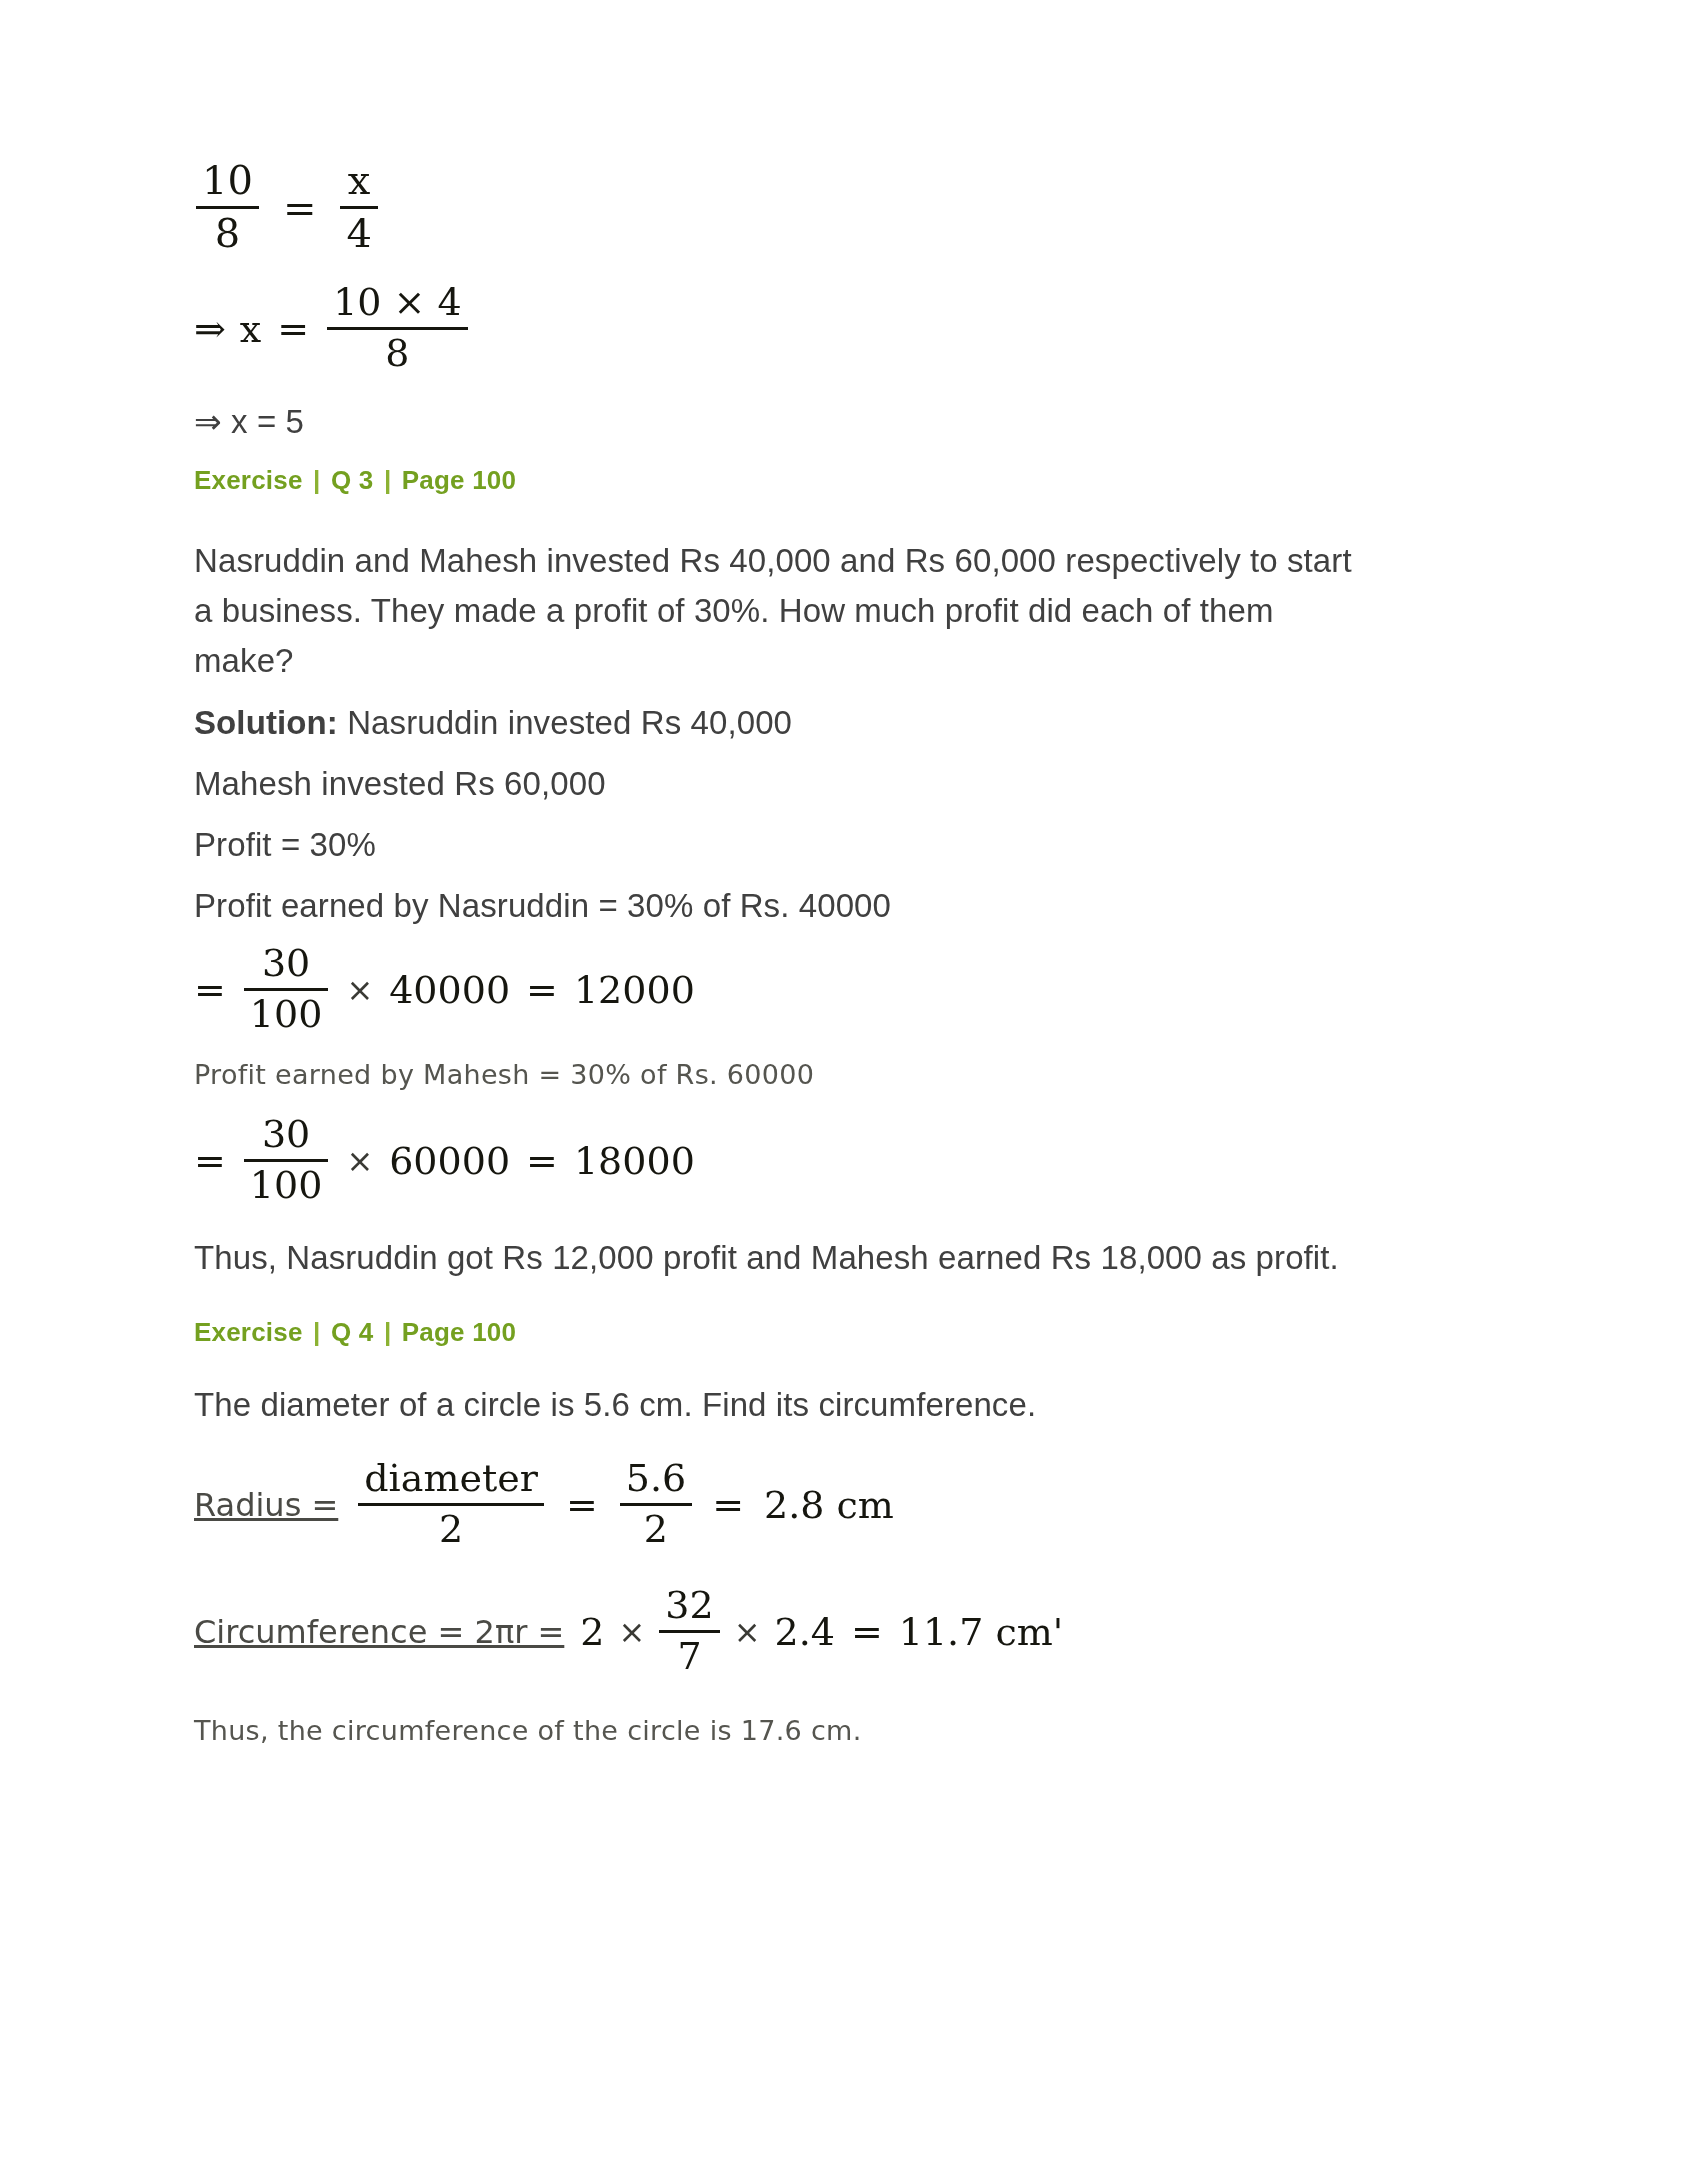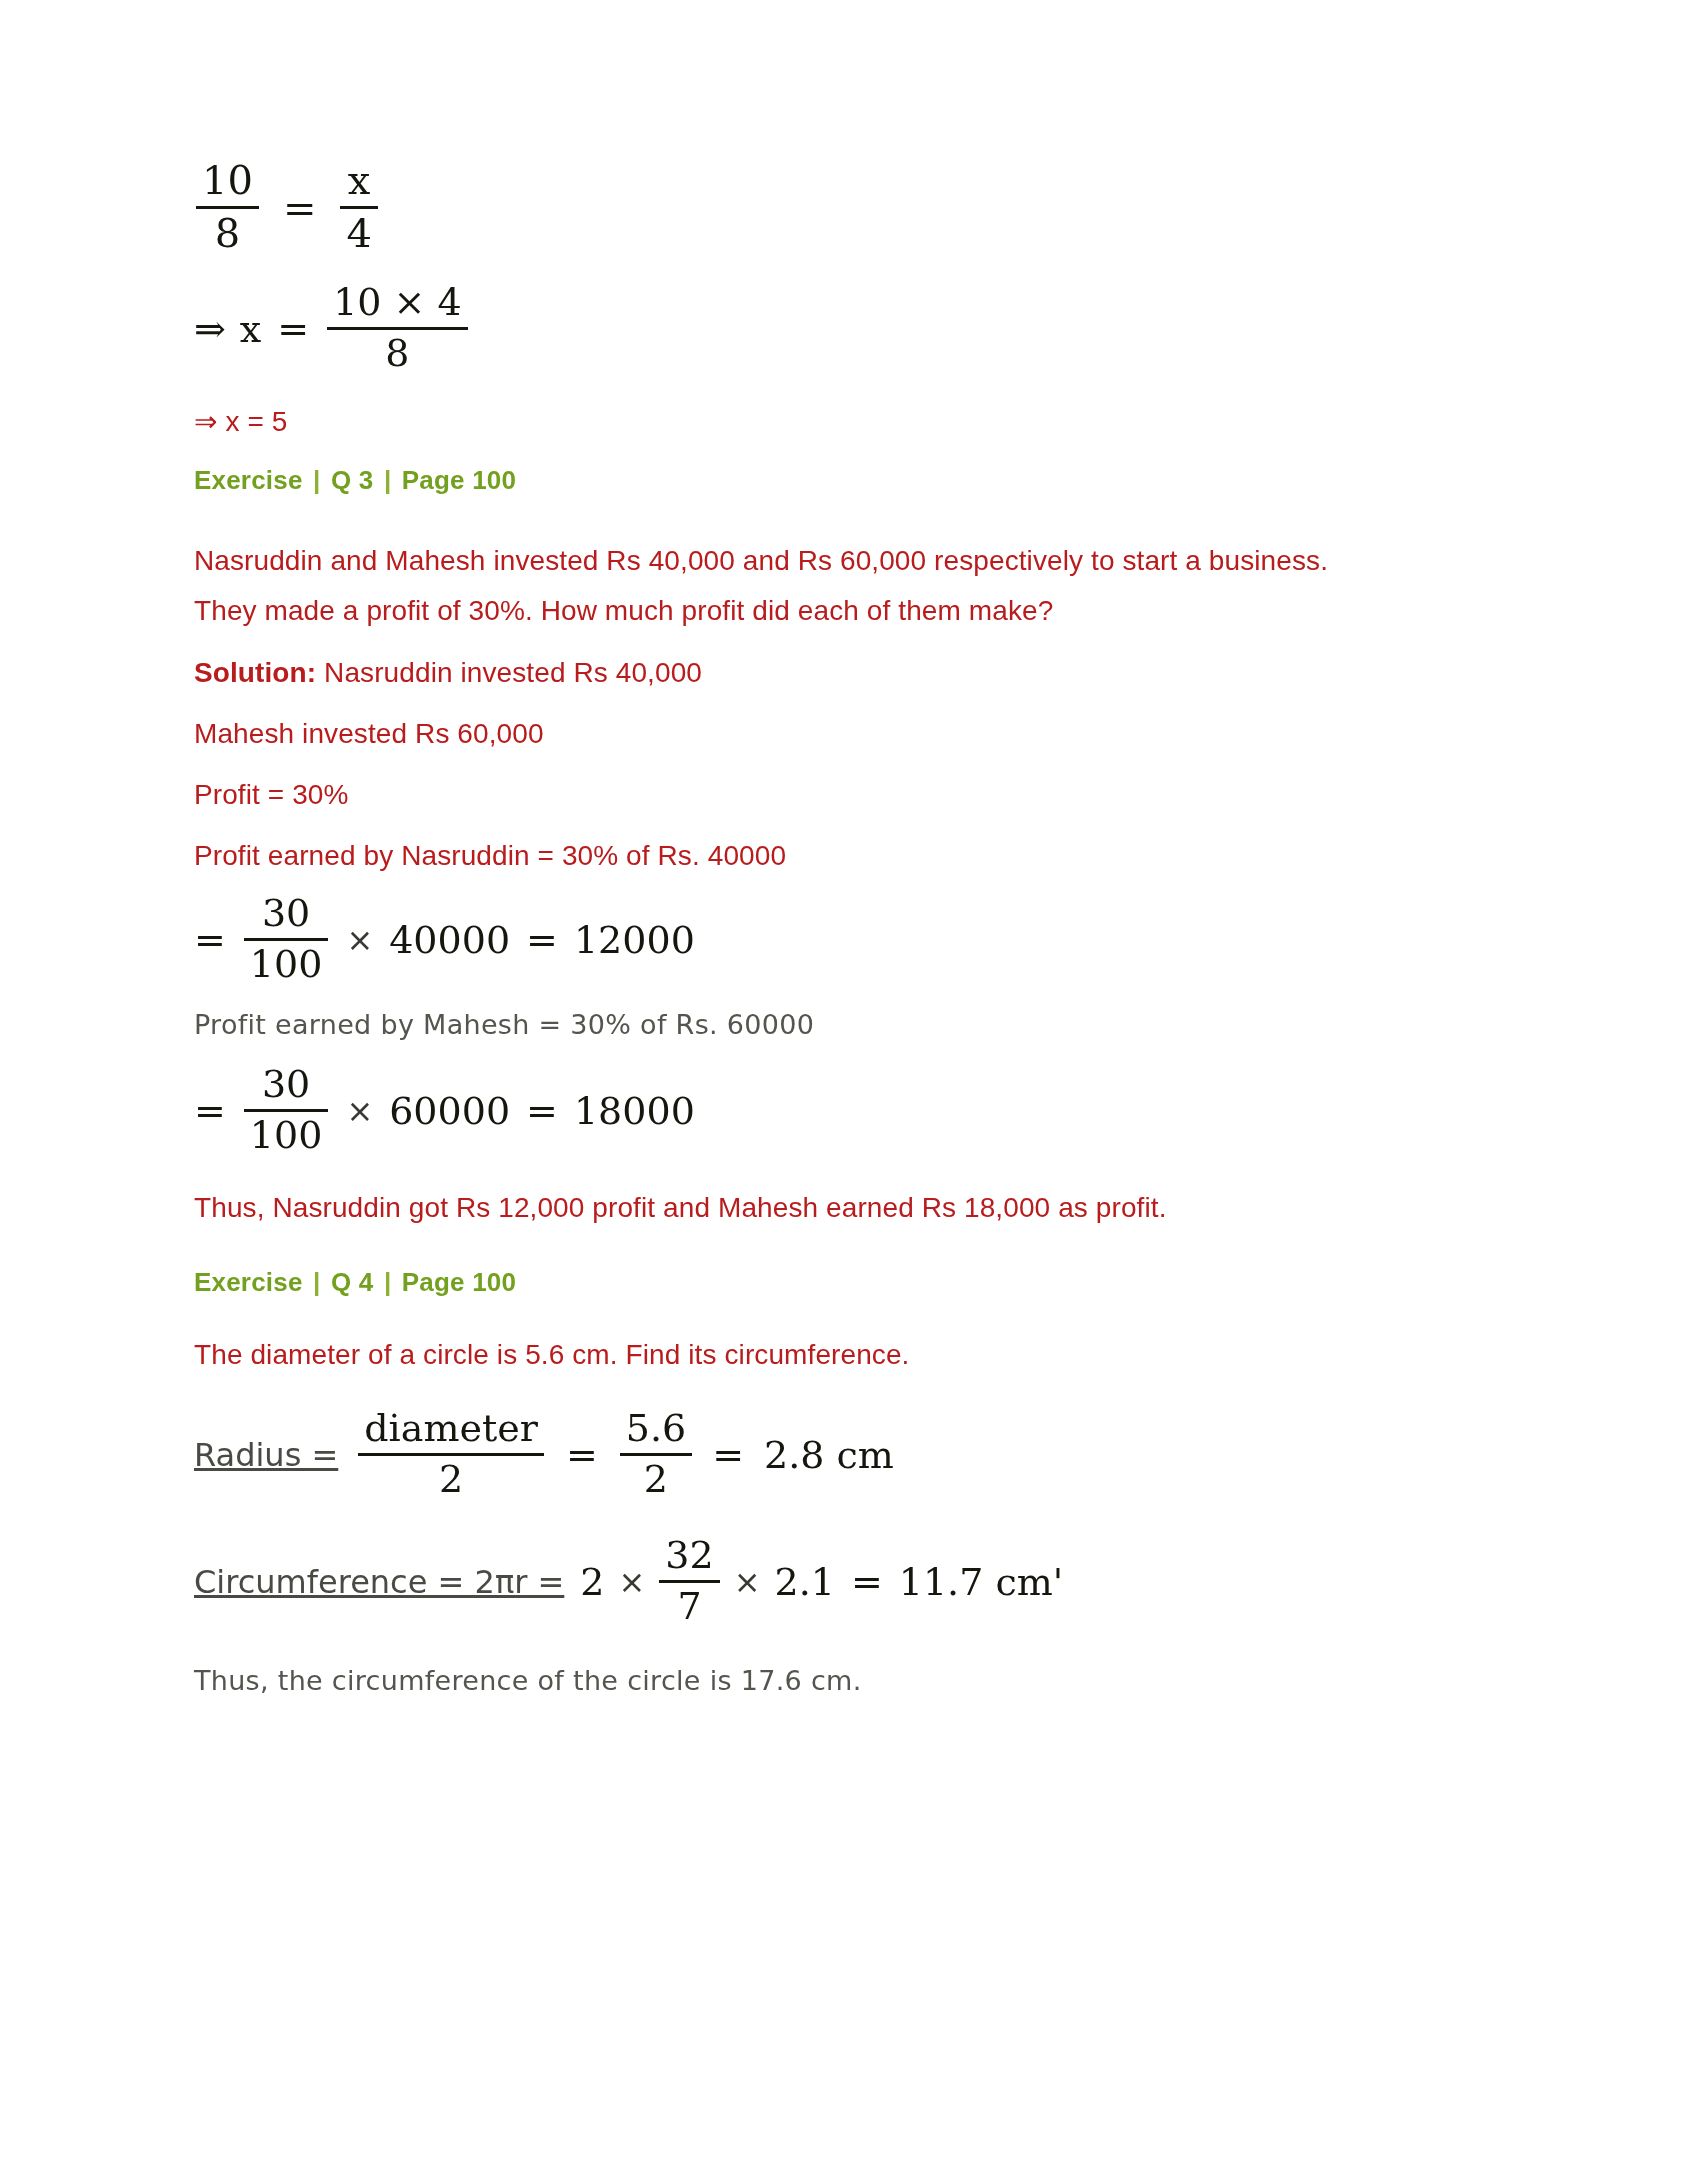--- a/index.html
+++ b/index.html
@@ -27,23 +27,23 @@
   .content {
     position: absolute;
     left: 194px;
     top: 149px;
     width: 1267px;
   }
 
   
   .para {
     font-family: "Liberation Sans", sans-serif;
-    font-size: 28px;
+    font-size: 33px;
     line-height: 34px;
-    color: #b91c1c;
+    color: #404040;
     letter-spacing: 0.1px;
   }
   .para.body {
     margin-bottom: 26px;
   }
   .para b, .para .bold {
     font-weight: bold;
   }
 
   
@@ -237,21 +237,21 @@
     <div class="math" style="font-size:38px; height:117px; margin-bottom:24px;">
       <span class="slabel" style="font-size:32px; margin-right:16px;">Circumference = 2πr =</span>
       <span class="op">2</span>
       <span class="stimes" style="margin:0 14px; font-size:32px;">×</span>
       <span class="frac">
         <span class="num">32</span>
         <span class="bar"></span>
         <span class="den">7</span>
       </span>
       <span class="stimes" style="margin:0 14px; font-size:32px;">×</span>
-      <span class="op">2.1</span>
+      <span class="op">2.4</span>
       <span class="op" style="margin:0 16px;">=</span>
       <span class="op">11.7 cm'</span>
     </div>
 
     <div class="para alt" style="font-size:27px;">Thus, the circumference of the circle is 17.6 cm.</div>
 
   </div>
 </div>
 
 

